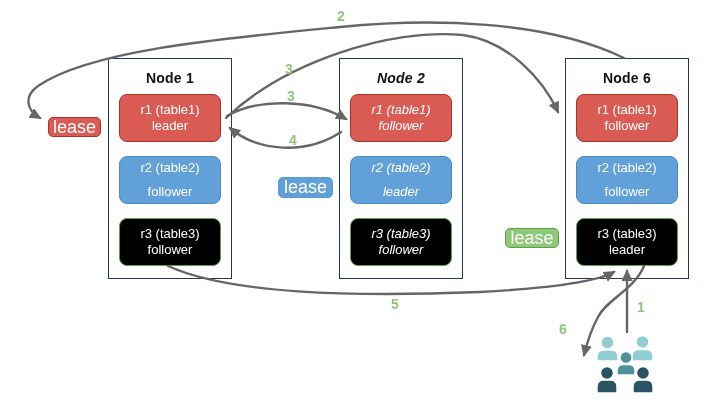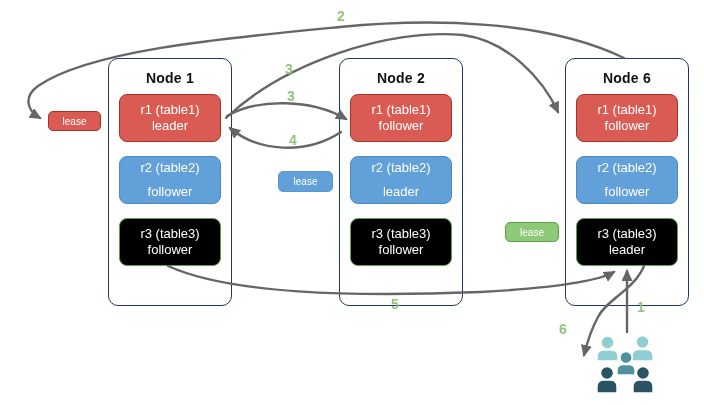--- a/index.html
+++ b/index.html
@@ -2,41 +2,41 @@
 <html><head>
 <meta charset="utf-8">
 <style>
   html,body{margin:0;padding:0;background:#ffffff;}
   .stage{
     position:relative;width:704px;height:405px;background:#ffffff;overflow:hidden;
     font-family:"Liberation Sans", sans-serif;
   }
   .arrows{position:absolute;left:0;top:0;width:704px;height:405px;pointer-events:none;z-index:5;}
   .node{
-    position:absolute;top:58px;width:124px;height:248px;background:#ffffff;
-    border:1.5px solid #1f3a5e;border-radius:10px;box-sizing:border-box;z-index:2;
+    position:absolute;top:58px;width:124px;height:221px;background:#ffffff;
+    border:1.5px solid #1f3a5e;border-radius:0;box-sizing:border-box;z-index:2;
   }
-  .node1{left:108px;} .node2{left:339px;} .node3{left:565px;}
+  .node1{left:108px;} .node2{left:339px;font-style:italic;} .node3{left:565px;}
   .node-title{
     margin-top:11px;text-align:center;font-size:14px;font-weight:bold;color:#111111;
     letter-spacing:.2px;
   }
   .replicas{padding:8px 10px 0 10px;}
   .replica{
     height:48px;margin-bottom:14px;border-radius:8px;box-sizing:border-box;
     display:flex;flex-direction:column;align-items:center;justify-content:center;
     color:#ffffff;font-size:13px;line-height:1.25;text-align:center;
   }
   .replica.red{background:#d95b53;border:1.5px solid #a93227;}
   .replica.blue{background:#61a0d8;border:1.5px solid #4e8ac2;gap:8px;}
   .replica.green{background:#000000;border:1.5px solid #5f9f4a;}
   .lease{
     position:absolute;box-sizing:border-box;border-radius:5px;z-index:3;
     display:flex;align-items:center;justify-content:center;
-    color:#ffffff;font-size:10px;
+    color:#ffffff;font-size:18px;margin-top:6px;
   }
   .lease.red{left:48px;top:111px;width:53px;height:20px;background:#d95b53;border:1.5px solid #a93227;}
   .lease.blue{left:278px;top:171px;width:55px;height:21px;background:#61a0d8;border:1.5px solid #569ad4;}
   .lease.green{left:505px;top:222px;width:54px;height:20px;background:#8ec977;border:1.5px solid #5f9f4a;}
   .step{
     position:absolute;z-index:6;transform:translate(-50%,-50%);
     color:#93c47d;font-size:14px;font-weight:bold;
   }
   .users{position:absolute;left:594px;top:333px;z-index:4;}
 </style>

